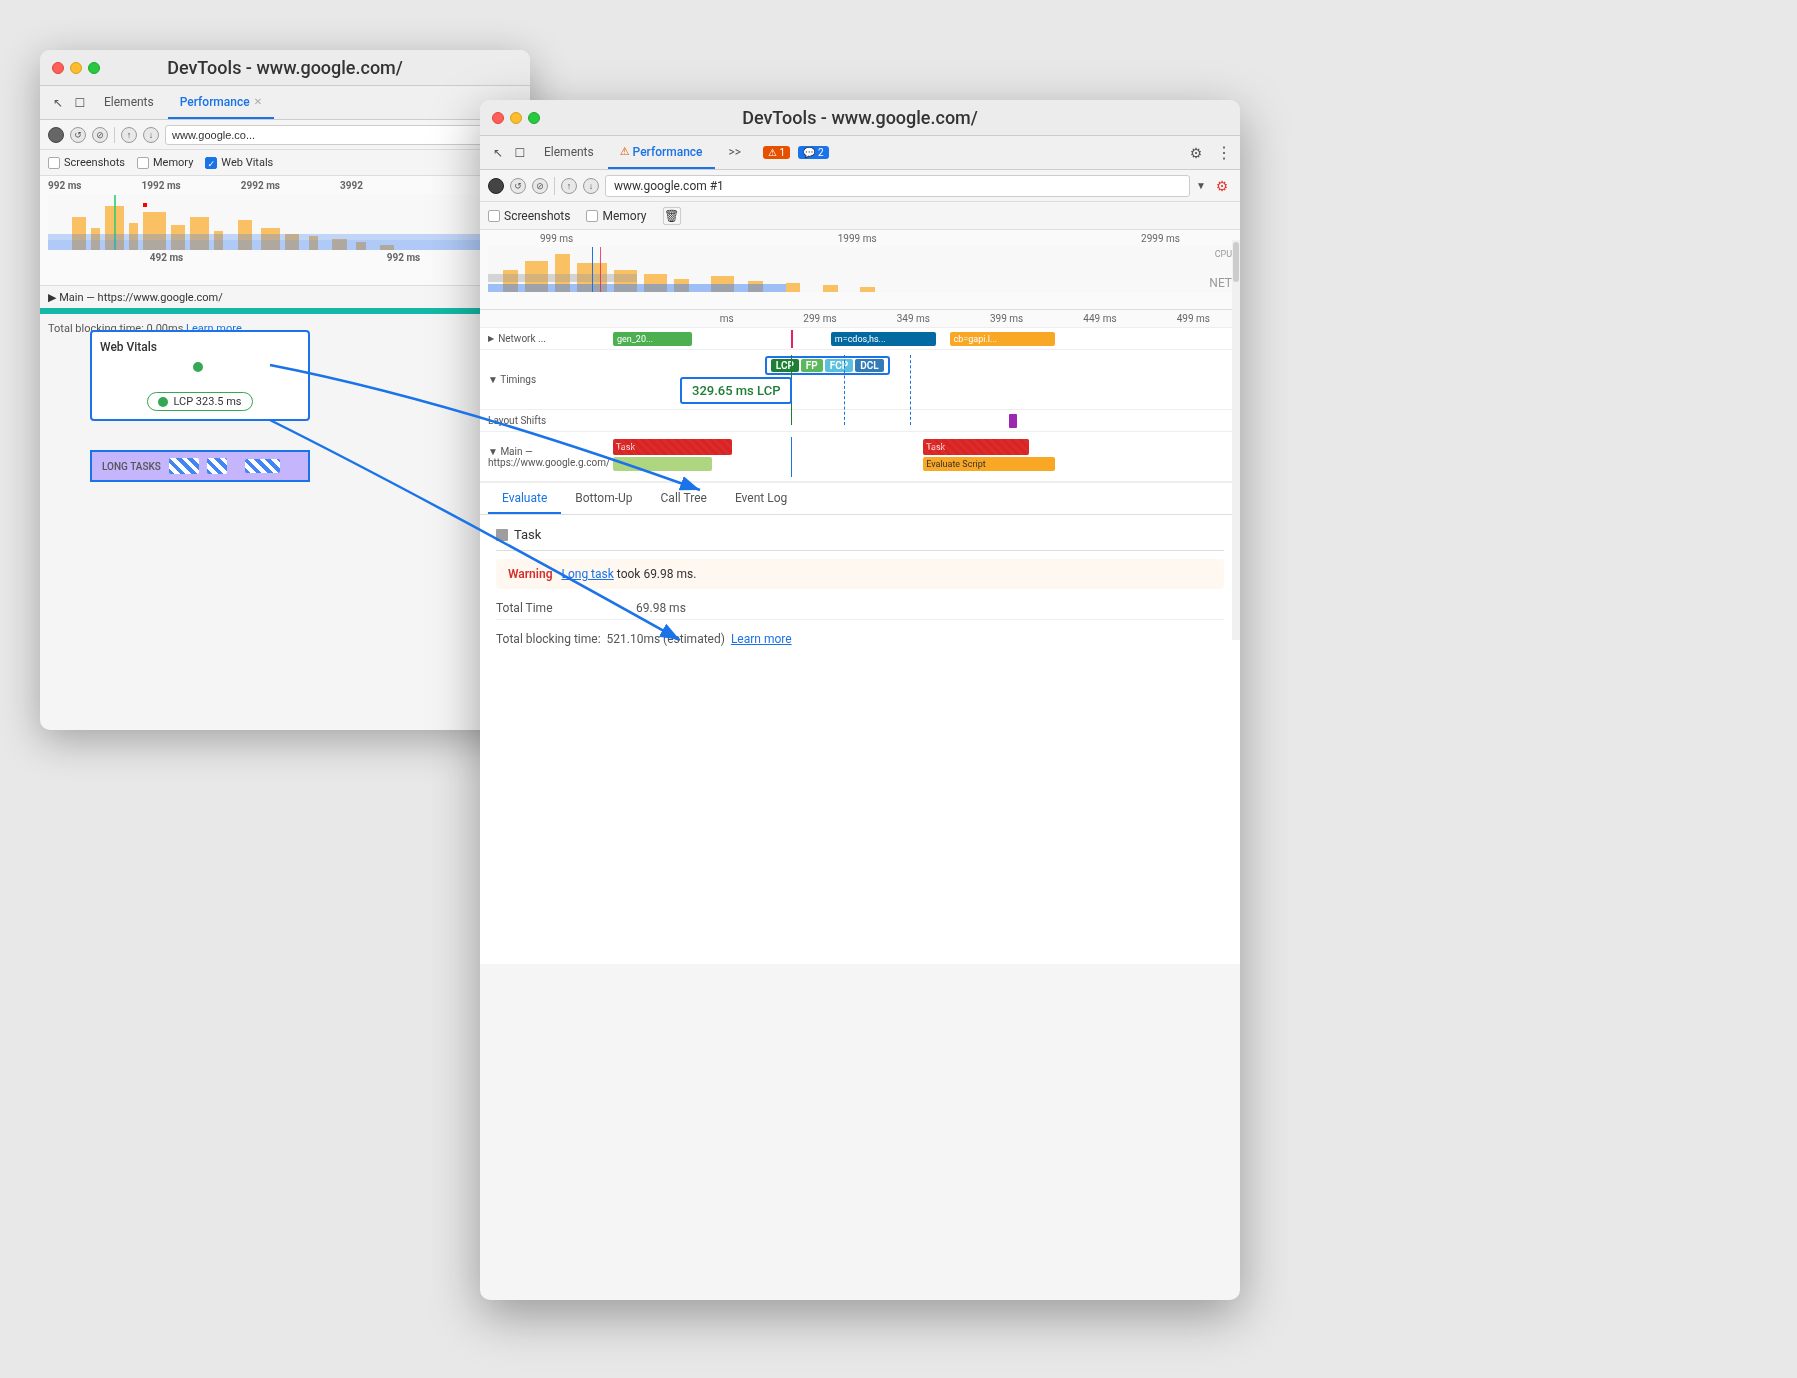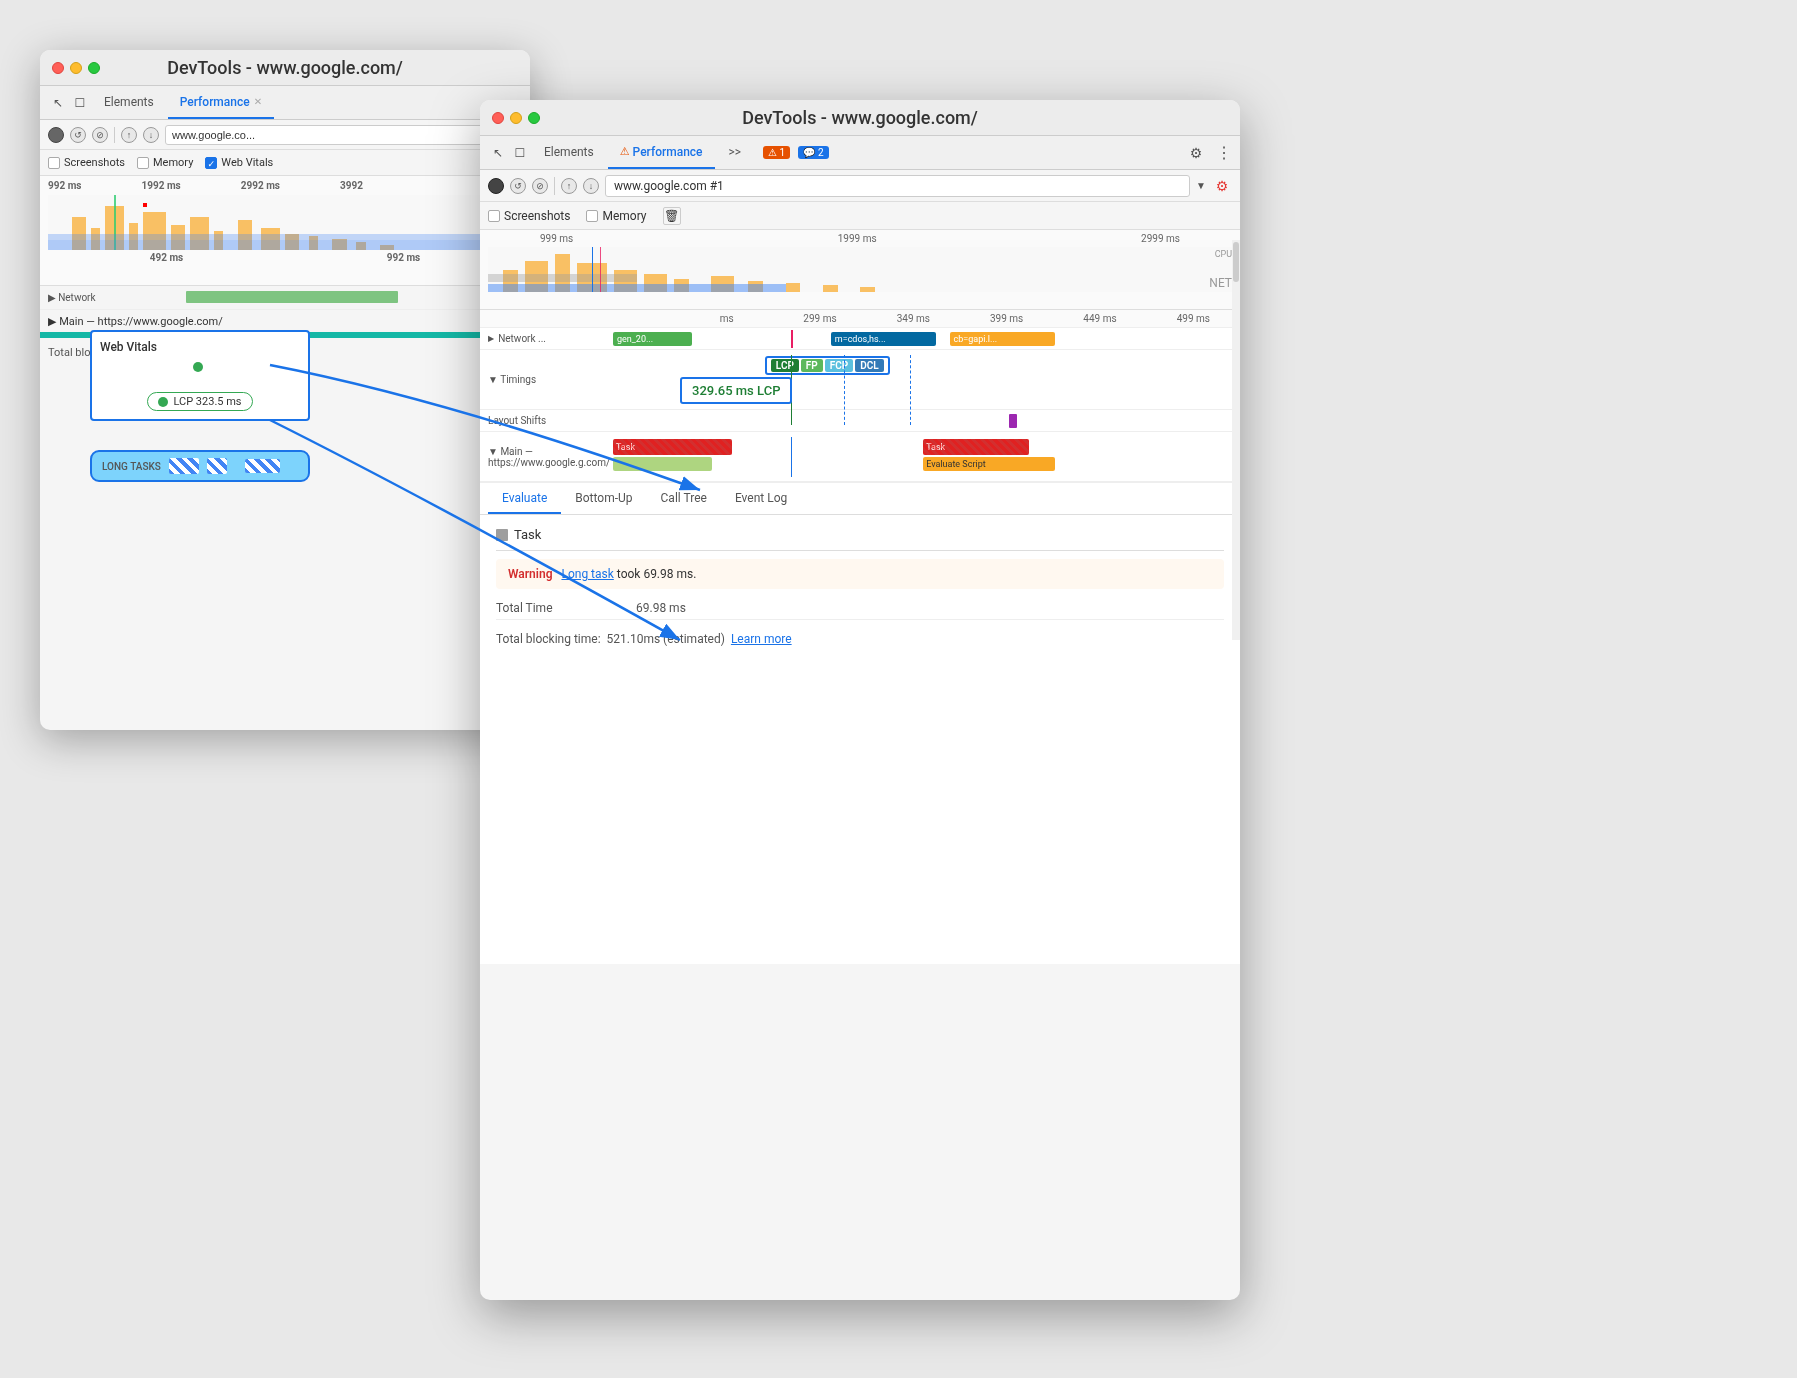--- a/index.html
+++ b/index.html
@@ -236,23 +236,23 @@
       margin-top: 16px;
       justify-content: flex-end;
     }
 
     
     .long-tasks-box {
       position: absolute;
       left: 50px;
       top: 400px;
       width: 220px;
-      background: #7dd3fc;
+      background: #c4b5fd;
       border: 2.5px solid #1a73e8;
-      border-radius: 9px;
+      border-radius: 0;
       padding: 6px 10px;
       font-size: 11px;
       display: flex;
       align-items: center;
       gap: 8px;
     }
 
     .long-tasks-label {
       font-size: 10px;
       color: #555;
@@ -829,26 +829,20 @@
       <div style="position:absolute;bottom:0;left:0;right:0;height:10px;background:#4285f4;opacity:0.4;"></div>
 
       <div style="position:absolute;bottom:10px;left:0;right:0;height:6px;background:#4285f4;opacity:0.3;"></div>
     </div>
     <div class="ts-row-back">
       <span>492 ms</span>
       <span>992 ms</span>
     </div>
   </div>
 
-  <div class="track-row">
-    <div class="track-label">▶ Network</div>
-    <div class="track-content">
-      <div style="position:absolute;left:5%;top:2px;height:12px;width:60%;background:#4caf50;opacity:0.7;border-radius:1px;"></div>
-    </div>
-  </div>
 
   <div class="web-vitals-box">
     <div class="web-vitals-title">Web Vitals</div>
 
     <div style="display:flex;justify-content:center;margin-bottom:4px;">
       <div class="lcp-dot"></div>
     </div>
 
     <div style="display:flex;justify-content:center;">
       <div class="lcp-value-badge">

